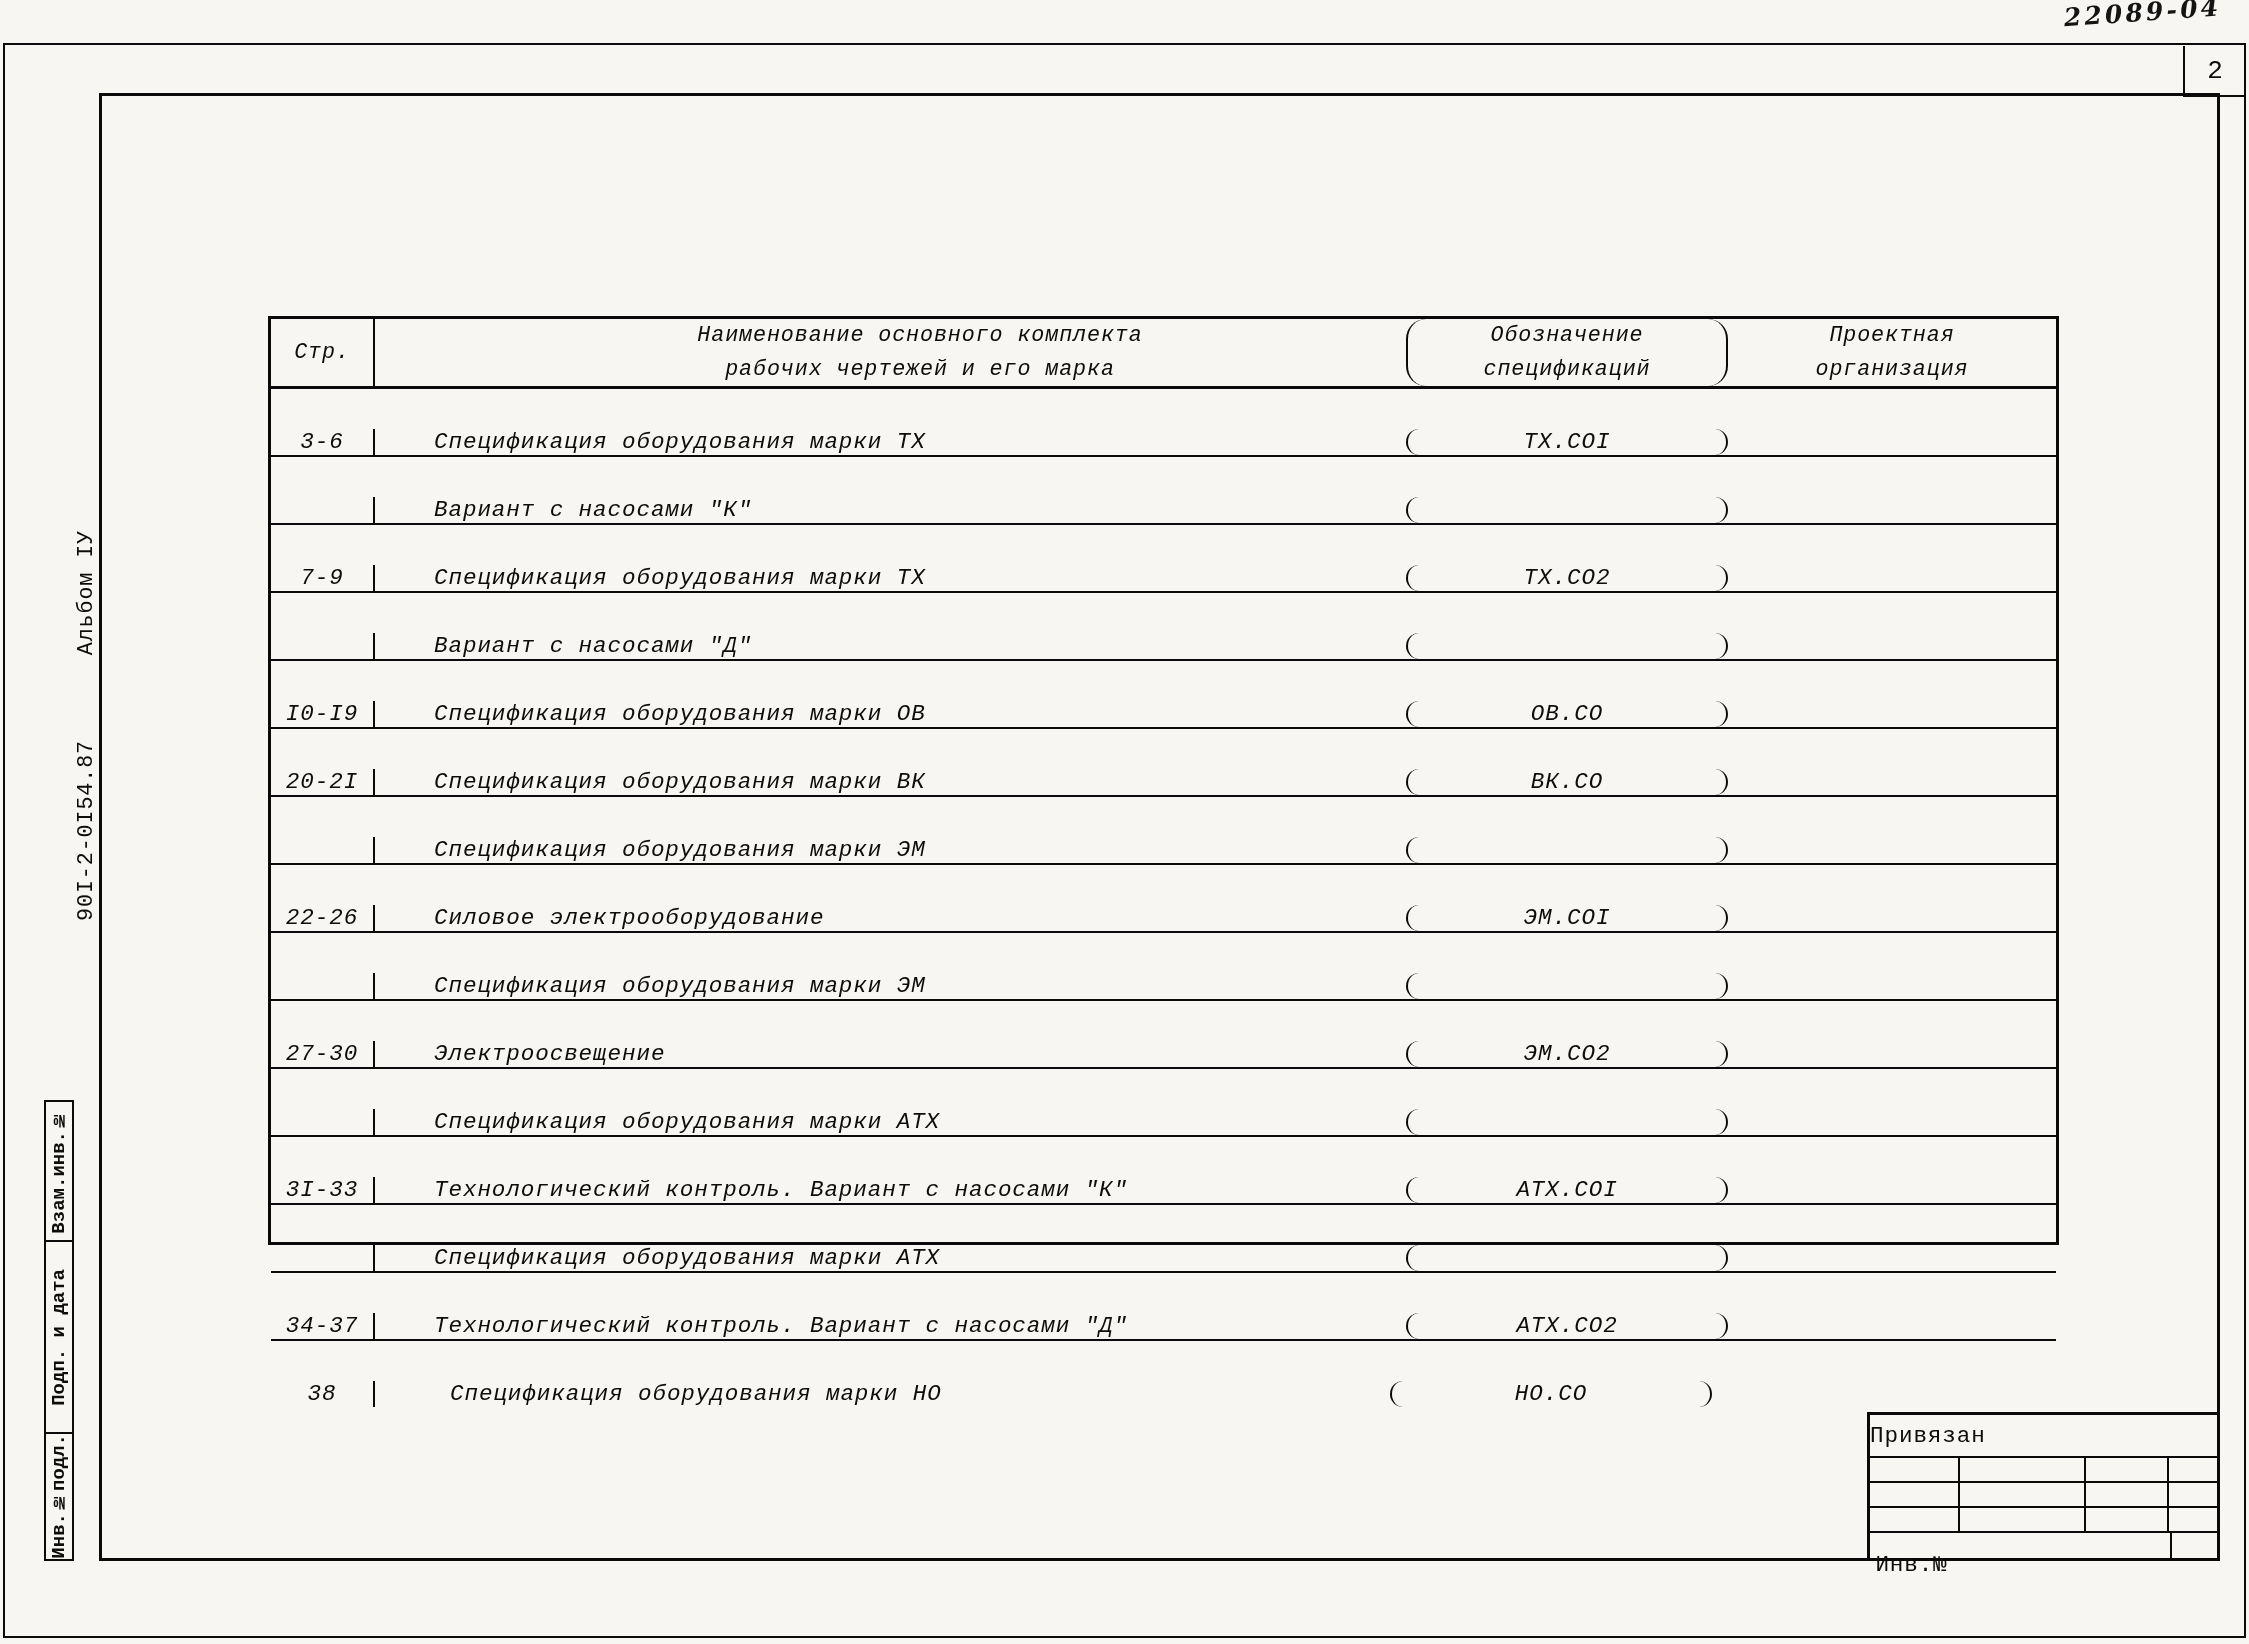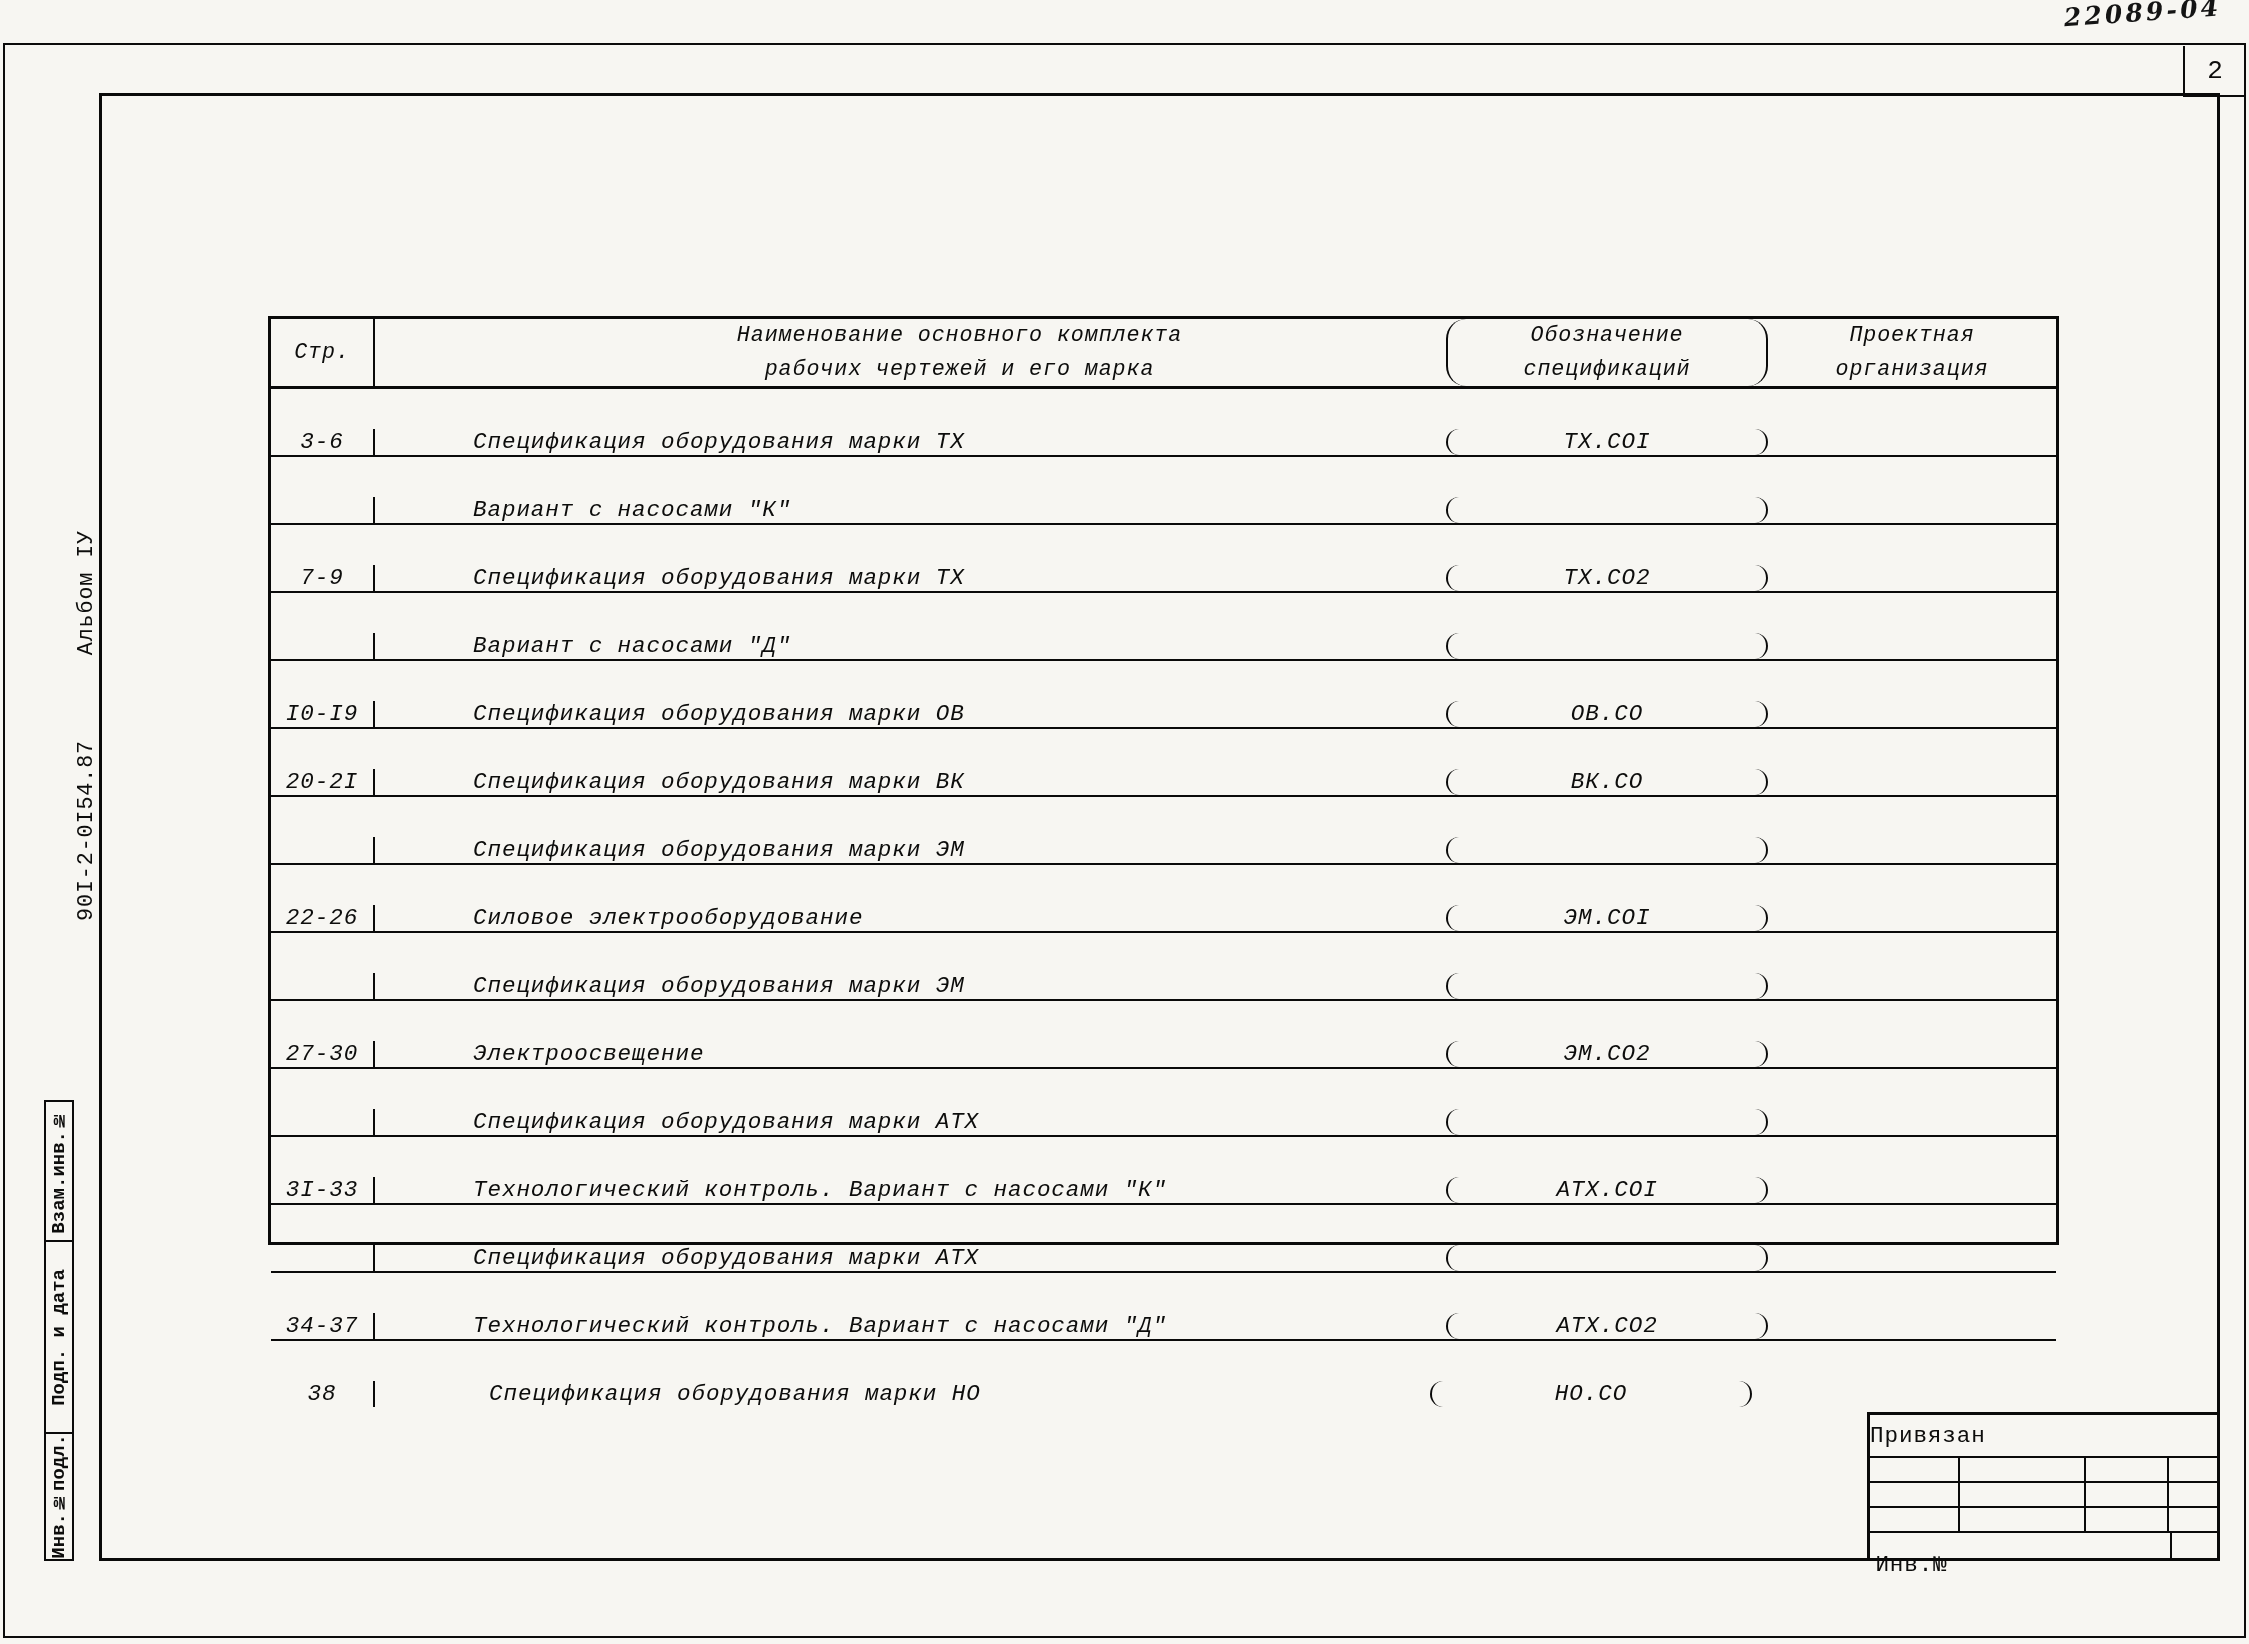--- a/index.html
+++ b/index.html
@@ -65,23 +65,23 @@
   .thead { height:100px; border-bottom:3.2px solid #0a0a0a; display:flex; }
   .hcell {
     display:flex; flex-direction:column; align-items:center; justify-content:center;
     line-height:1.55; text-align:center; font-size:21.7px;
   }
   .tbody { flex:1; display:flex; flex-direction:column; }
   .trow { flex:1; border-bottom:2.3px solid #0a0a0a; display:flex; }
   .trow:last-child { border-bottom:none;gap:16px; }
   .cell { display:flex; align-items:center;margin-top:40px; }
   .col-page { width:104px; border-right:2.7px solid #0a0a0a; justify-content:center; }
-  .col-name { flex:1; padding-left:98px; }
+  .col-name { flex:1; padding-left:59px; }
   .col-spec { width:322px; border-left:2.7px solid #0a0a0a; border-right:2.7px solid #0a0a0a; justify-content:center;border-radius:20px; }
-  .col-org  { width:288px; }
+  .col-org  { width:328px; }
 
   
   .bstamp {
     position:absolute; left:1867px; top:1412px; width:353px; height:149px;
     border:3.2px solid #0a0a0a;
     display:flex; flex-direction:column;
     font-size:22.6px; letter-spacing:0.9px;
   }
   .bs-title { height:43px; border-bottom:2.7px solid #0a0a0a; display:flex; align-items:center; }
   .bs-row { height:25px; border-bottom:2.7px solid #0a0a0a; display:flex; }

